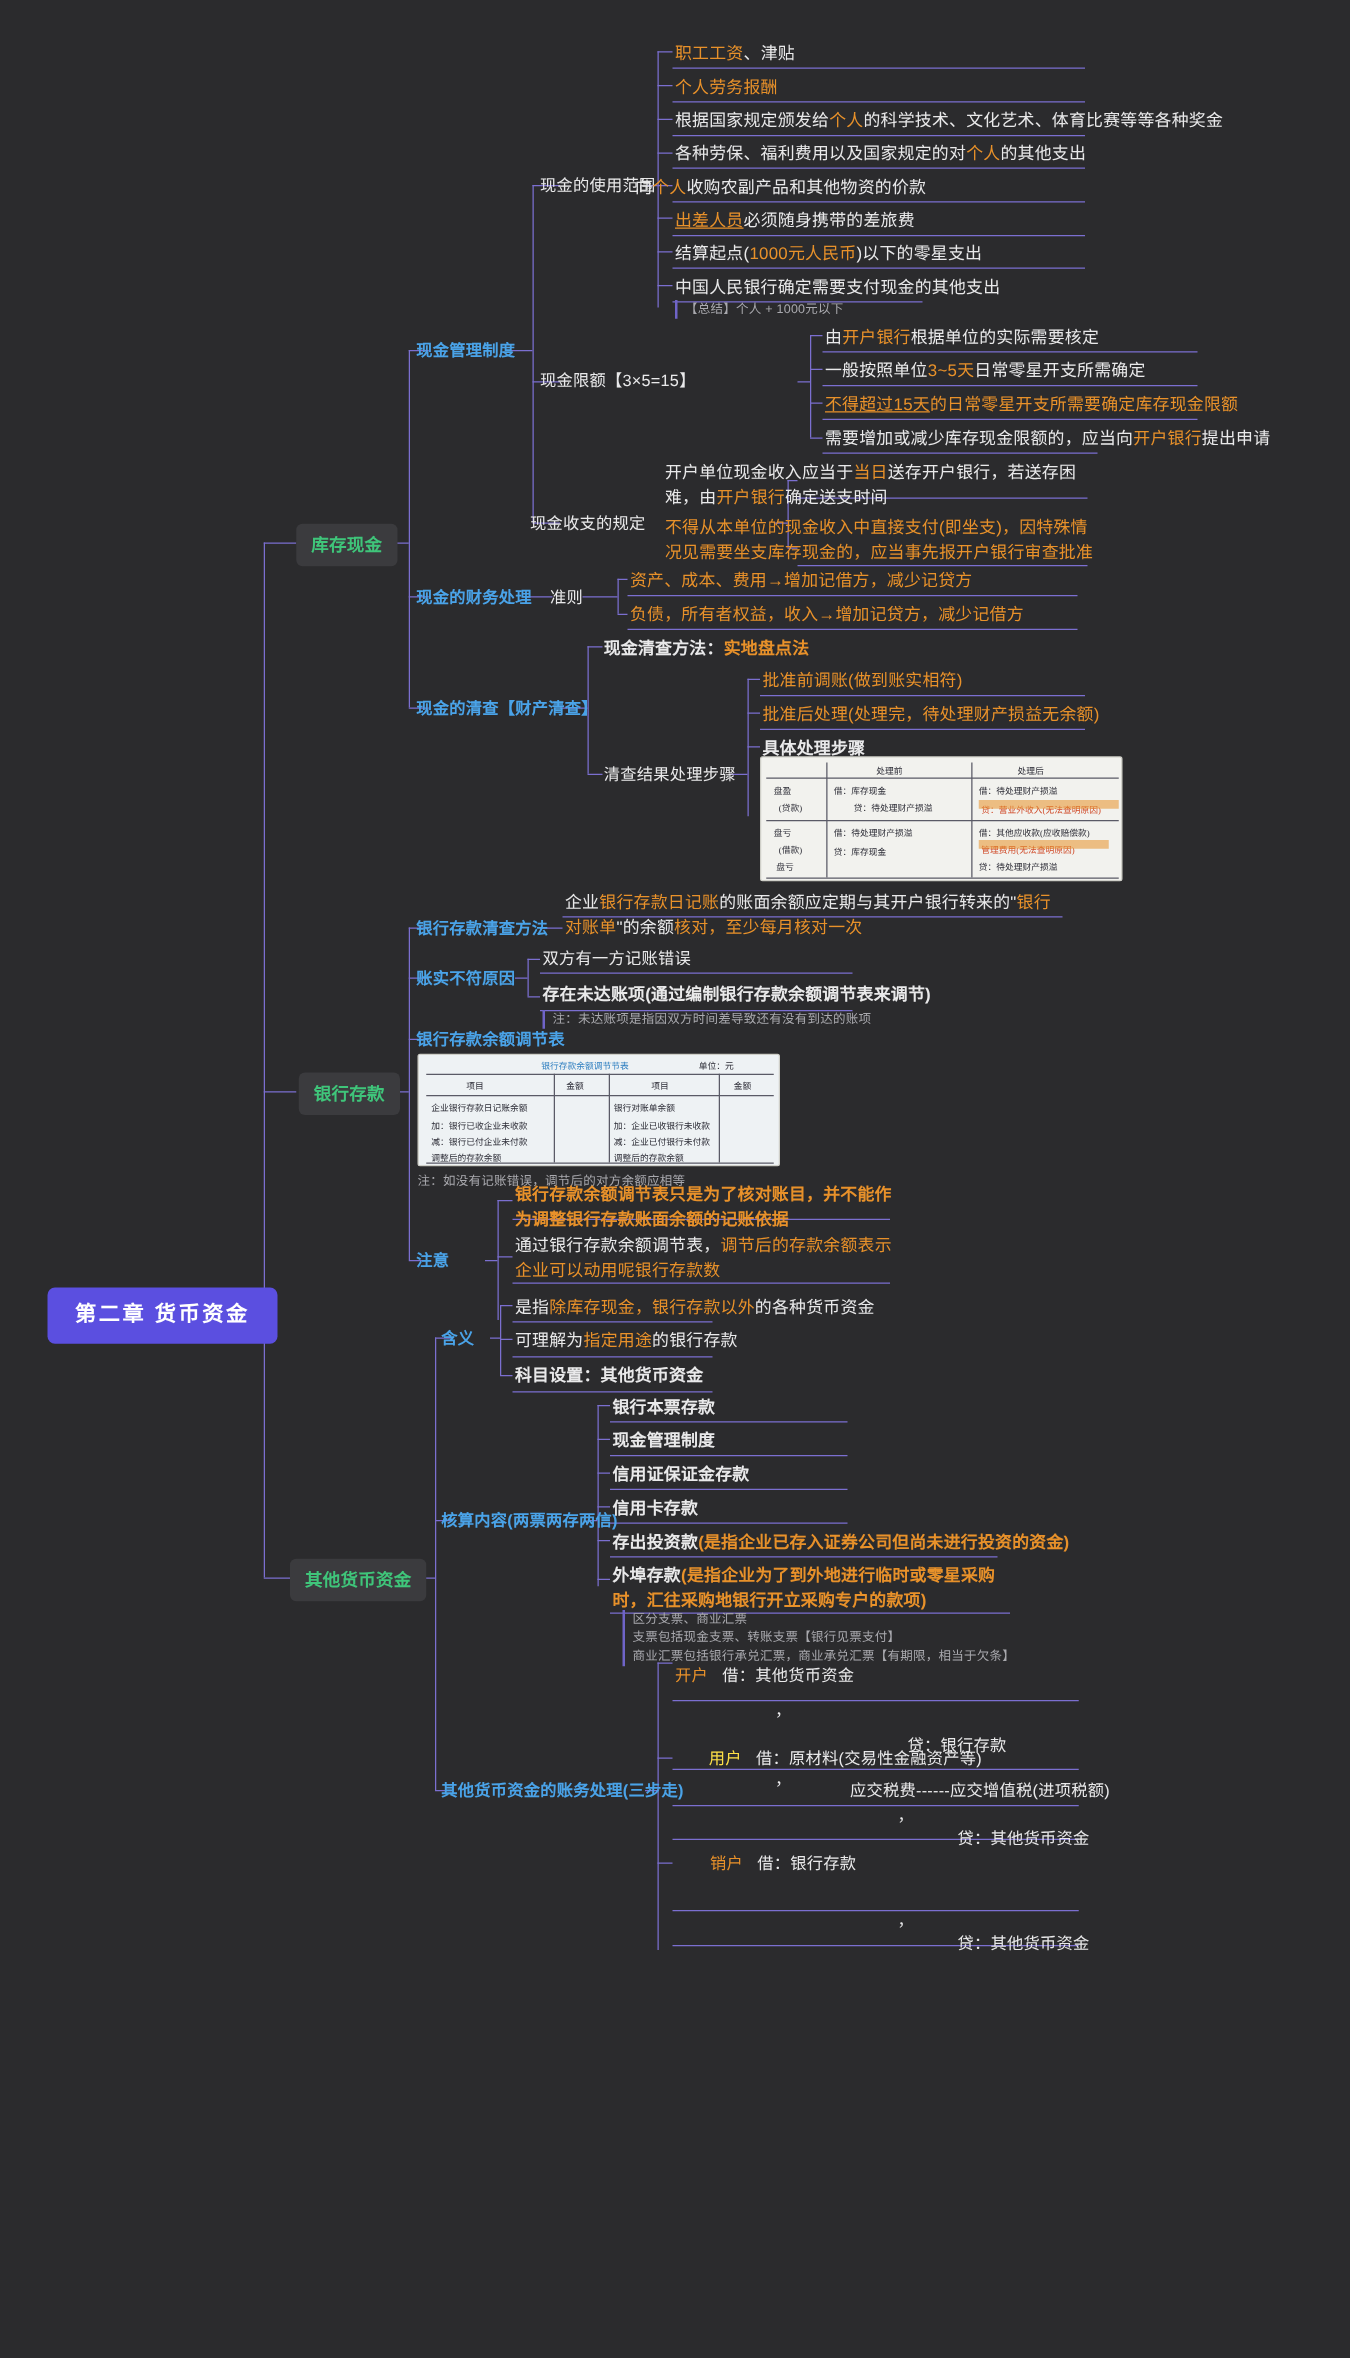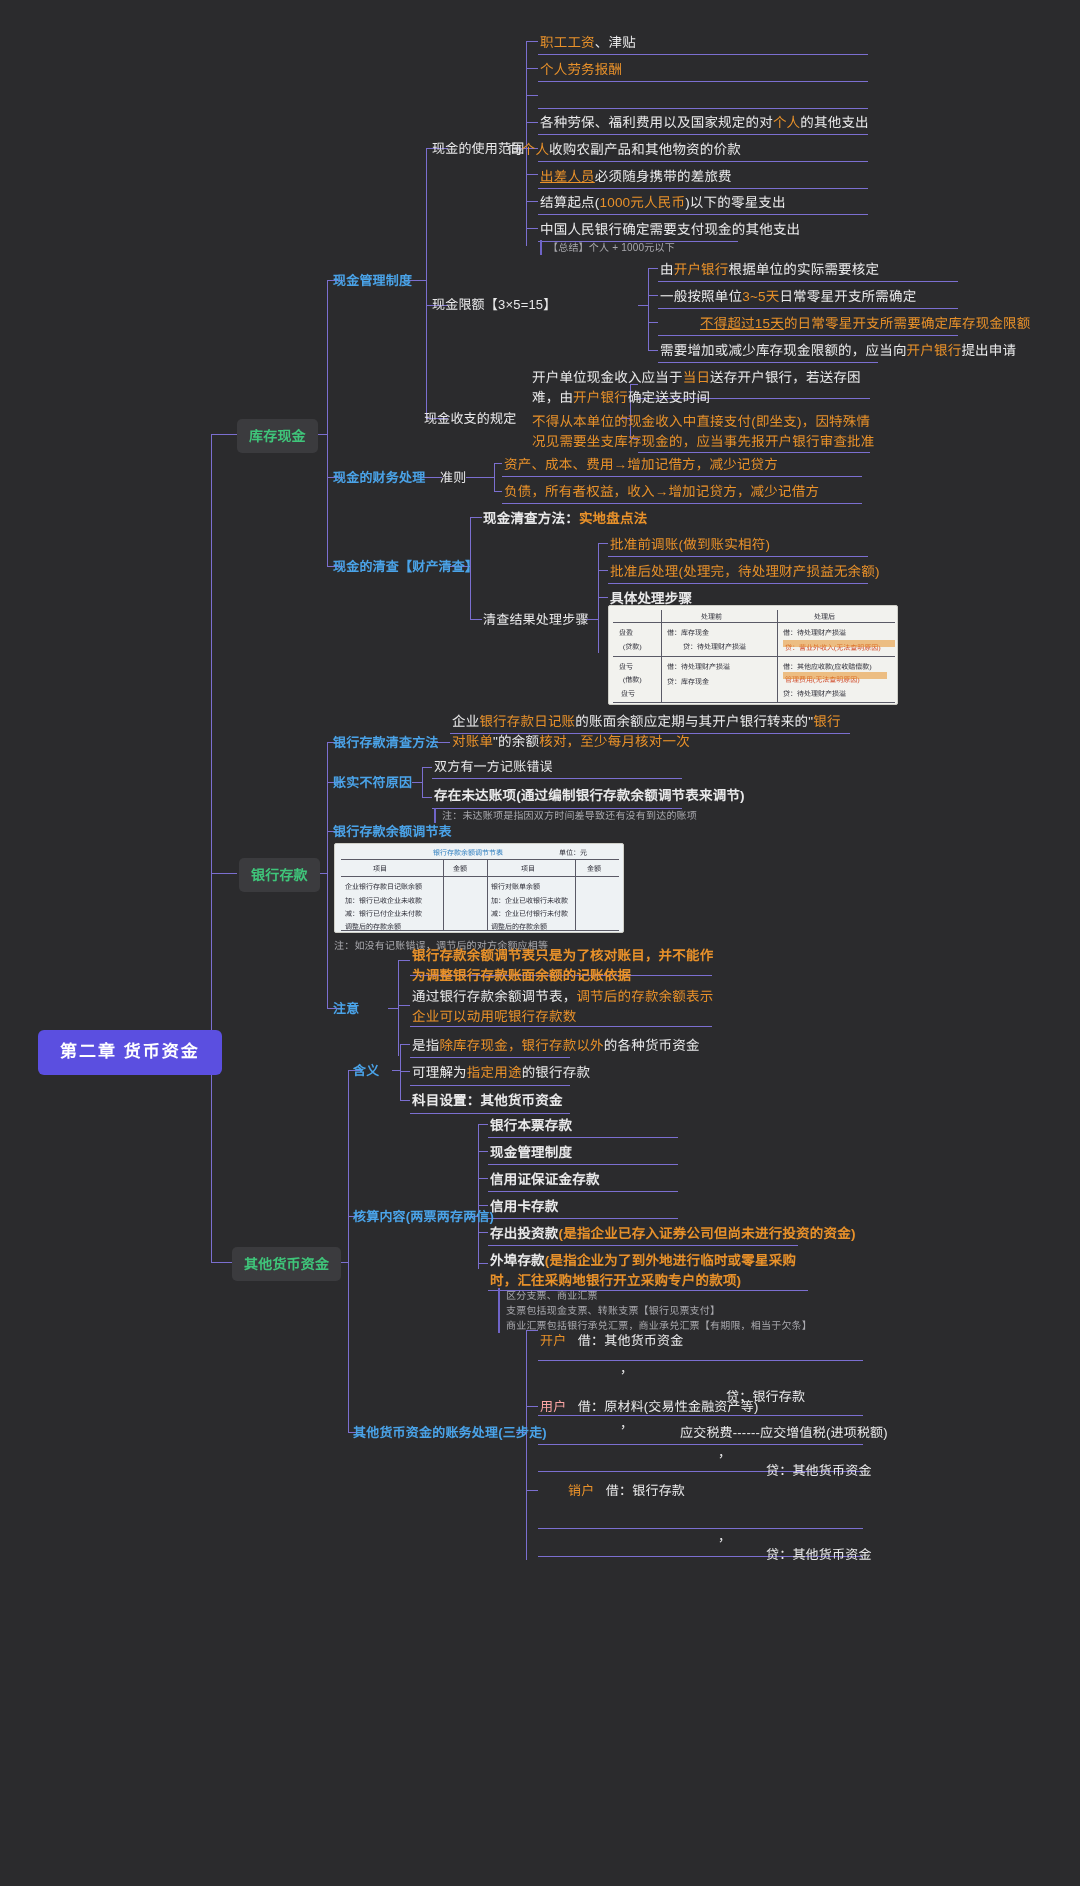--- a/index.html
+++ b/index.html
@@ -238,36 +238,38 @@
   <div class="node blue" style="left:333px;top:558px;">现金的清查【财产清查】</div>
 
   <div class="node plain" style="left:432px;top:140px;">现金的使用范围</div>
   <div class="node plain" style="left:432px;top:296px;">现金限额【3×5=15】</div>
   <div class="node plain" style="left:424px;top:410px;">现金收支的规定</div>
   <div class="node plain" style="left:440px;top:469px;">准则</div>
 
   <div class="node" style="left:540px;top:33px;">
     <span class="hl">职工工资</span>、津贴</div>
   <div class="node allhl" style="left:540px;top:60px;">个人劳务报酬</div>
+  <div class="node" style="left:540px;top:87px;">
+    根据国家规定颁发给<span class="hl">个人</span>的科学技术、文化艺术、体育比赛等等各种奖金</div>
   <div class="node" style="left:540px;top:113px;">
     各种劳保、福利费用以及国家规定的对<span class="hl">个人</span>的其他支出</div>
   <div class="node" style="left:508px;top:140px;">
     向<span class="hl">个人</span>收购农副产品和其他物资的价款</div>
   <div class="node" style="left:540px;top:167px;">
     <span class="hl u">出差人员</span>必须随身携带的差旅费</div>
   <div class="node" style="left:540px;top:193px;">
     结算起点(<span class="hl">1000元人民币</span>)以下的零星支出</div>
   <div class="node" style="left:540px;top:220px;">中国人民银行确定需要支付现金的其他支出</div>
   <div class="node smallnote" style="left:540px;top:240px;">【总结】个人 + 1000元以下</div>
 
   <div class="node" style="left:660px;top:260px;">
     由<span class="hl">开户银行</span>根据单位的实际需要核定</div>
   <div class="node" style="left:660px;top:287px;">
     一般按照单位<span class="hl">3~5天</span>日常零星开支所需确定</div>
-  <div class="node allhl" style="left:660px;top:314px;margin-left:40px;">
+  <div class="node allhl" style="left:660px;top:314px;">
     <span class="u">不得超过15天</span>的日常零星开支所需要确定库存现金限额</div>
   <div class="node" style="left:660px;top:341px;">
     需要增加或减少库存现金限额的，应当向<span class="hl">开户银行</span>提出申请</div>
 
   <div class="node wrap allhl" style="left:532px;top:412px;width:350px;">
     不得从本单位的现金收入中直接支付(即坐支)，因特殊情况见需要坐支库存现金的，应当事先报开户银行审查批准</div>
   <div class="node wrap" style="left:532px;top:368px;width:350px;">
     开户单位现金收入应当于<span class="hl">当日</span>送存开户银行，若送存困难，由<span class="hl">开户银行</span>确定送支时间</div>
 
   <div class="node allhl" style="left:504px;top:455px;">资产、成本、费用→增加记借方，减少记贷方</div>
@@ -370,21 +372,21 @@
     <div>支票包括现金支票、转账支票【银行见票支付】</div>
     <div>商业汇票包括银行承兑汇票，商业承兑汇票【有期限，相当于欠条】</div>
   </div>
 
   <div class="node plain" style="left:540px;top:1332px;">
     <span style="color:#e8912a;">开户</span>&nbsp;&nbsp;&nbsp;借：其他货币资金</div>
   <div class="node plain" style="left:620px;top:1360px;">，</div>
   <div class="node plain" style="left:726px;top:1388px;">贷：银行存款</div>
 
   <div class="node plain" style="left:540px;top:1398px;">
-    <span style="color:#fca5a5;">用户</span>&nbsp;&nbsp;&nbsp;借：原材料(交易性金融资产等)</div>
+    <span style="color:#fde047;margin-left:27px;">用户</span>&nbsp;&nbsp;&nbsp;借：原材料(交易性金融资产等)</div>
   <div class="node plain" style="left:620px;top:1415px;">，</div>
   <div class="node plain" style="left:680px;top:1424px;">应交税费------应交增值税(进项税额)</div>
   <div class="node plain" style="left:718px;top:1444px;">，</div>
   <div class="node plain" style="left:766px;top:1462px;">贷：其他货币资金</div>
 
   <div class="node plain" style="left:540px;top:1482px;">
     <span style="color:#e8912a;margin-left:28px;">销户</span>&nbsp;&nbsp;&nbsp;借：银行存款</div>
   <div class="node plain" style="left:718px;top:1528px;">，</div>
   <div class="node plain" style="left:766px;top:1546px;">贷：其他货币资金</div>
 

